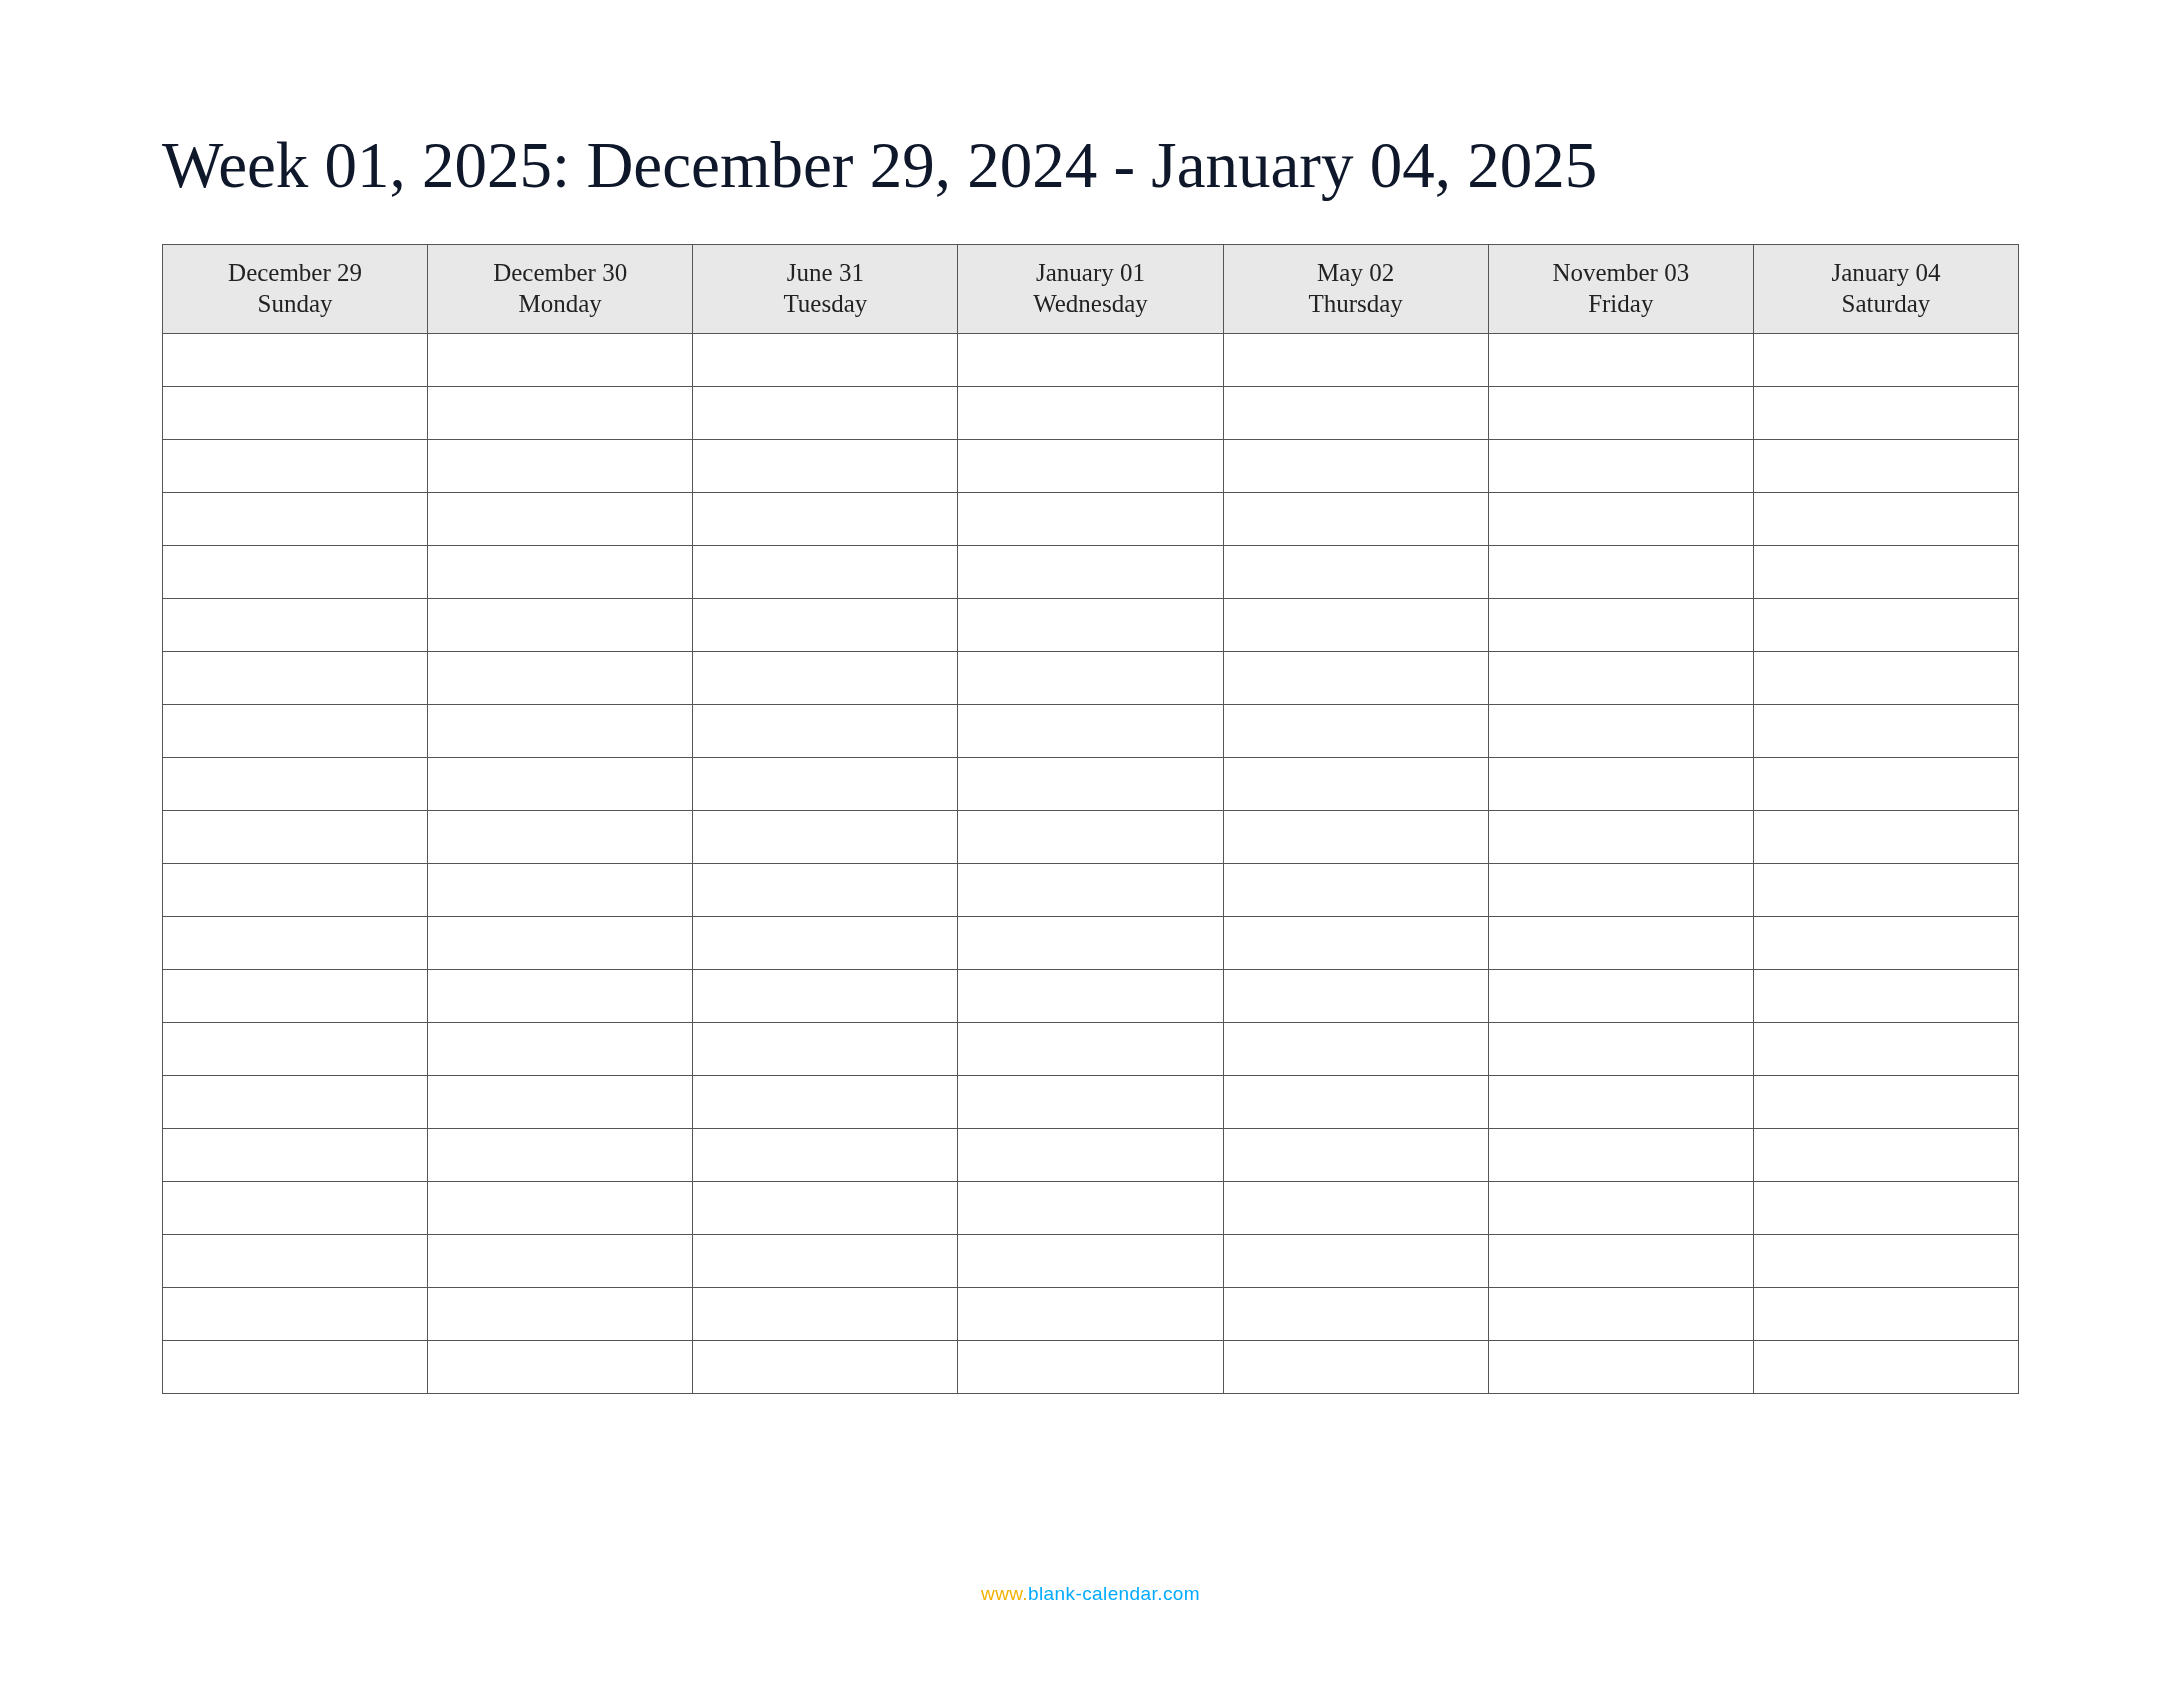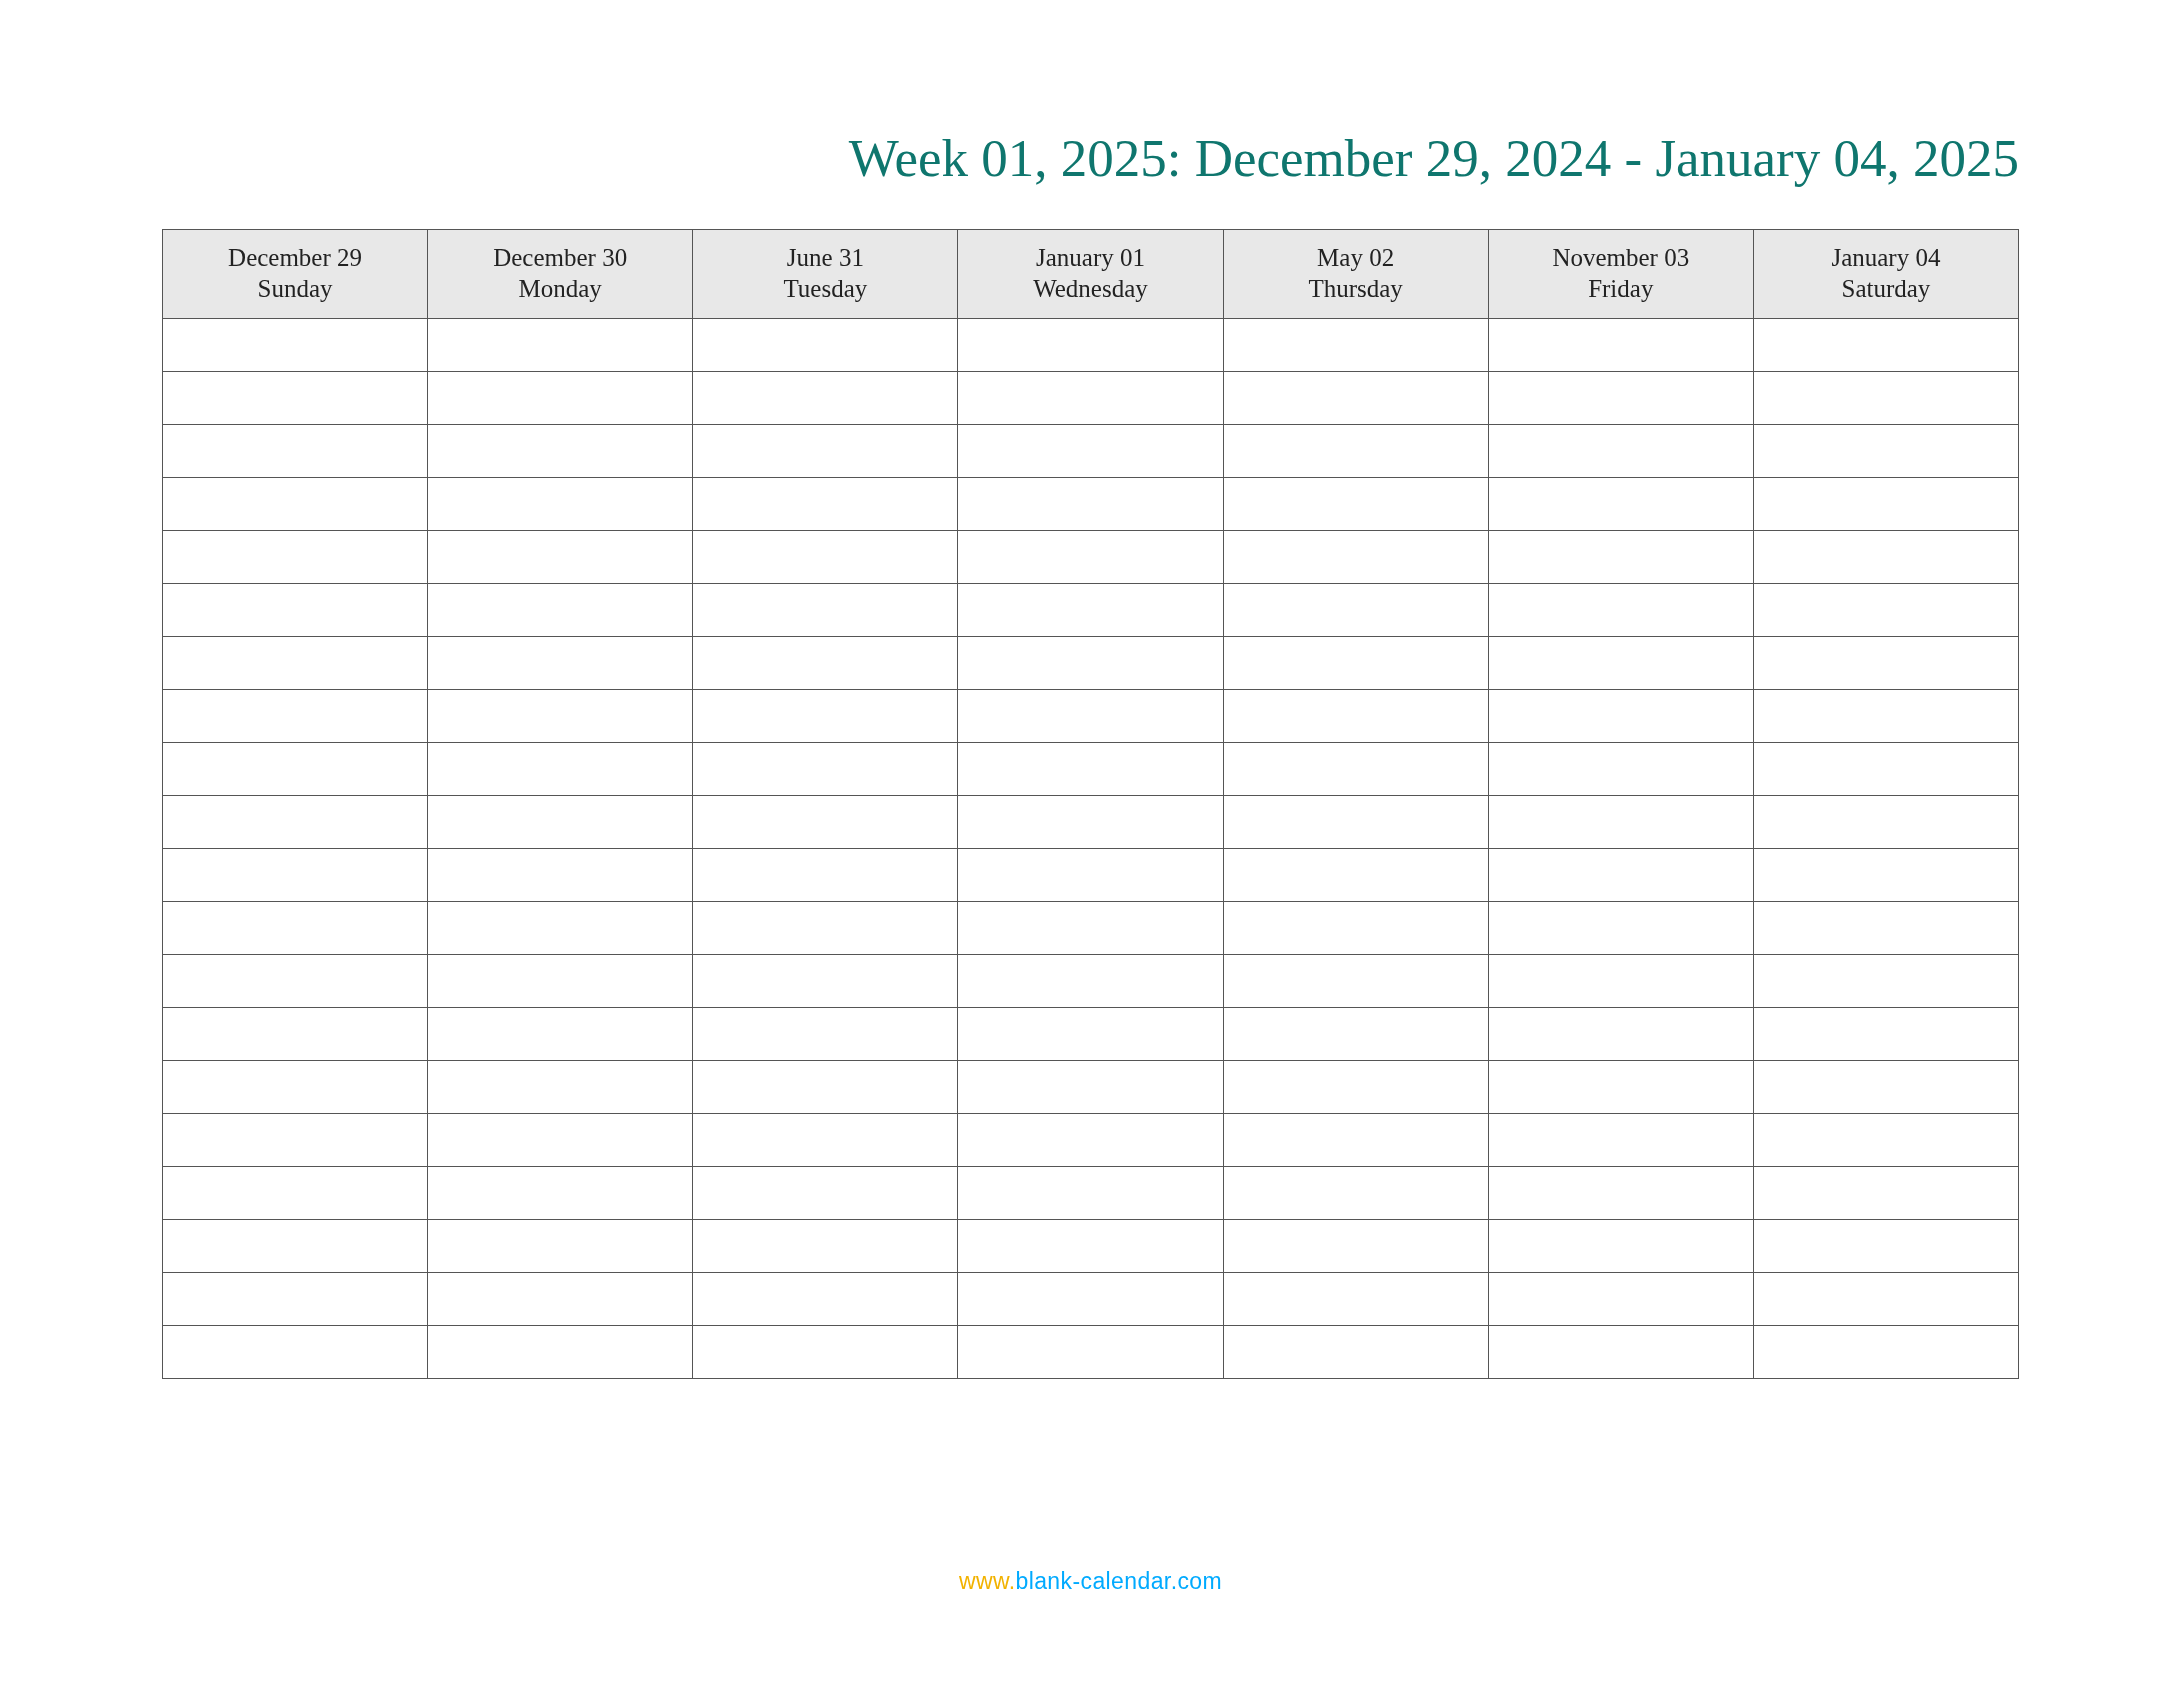--- a/index.html
+++ b/index.html
@@ -12,25 +12,24 @@
       height: 1685px;
       background: #ffffff;
       font-family: "Times New Roman", Times, serif;
       color: #000000;
       position: relative;
     }
     .page {
       padding: 128px 162px 0 162px;
     }
     .title {
-      font-size: 53px;
+      font-size: 65px;
       font-weight: normal;
       margin-bottom: 41px;
-      color: #0f766e;
-      text-align: right;
+      color: #0f172a;
     }
     table.calendar {
       width: 100%;
       border-collapse: collapse;
       table-layout: fixed;
     }
     table.calendar th {
       background: #e8e8e8;
       border: 1.3px solid #555555;
       text-align: center;
@@ -46,24 +45,24 @@
     }
     table.calendar td {
       border: 1.3px solid #555555;
       height: 53px;
       background: #ffffff;
     }
     .footer-link {
       position: absolute;
       left: 0;
       right: 0;
-      bottom: 90px;
+      bottom: 80px;
       text-align: center;
       font-family: Arial, Helvetica, sans-serif;
-      font-size: 23px;
+      font-size: 19px;
       letter-spacing: 0.4px;
     }
     .footer-link .w3 {
       color: #f2b200;
     }
     .footer-link .domain {
       color: #00aaff;
     }
   </style>
 </head>

